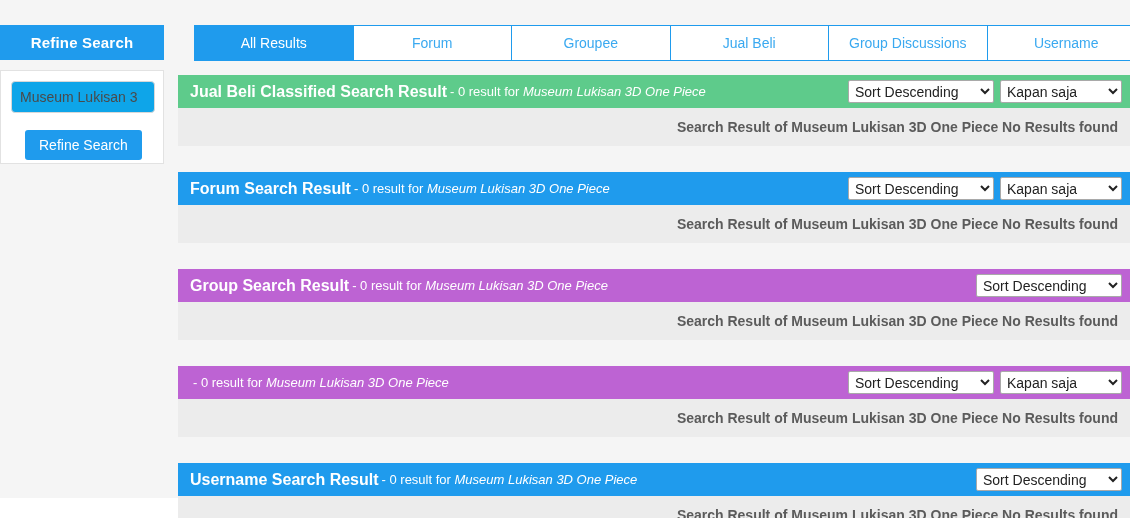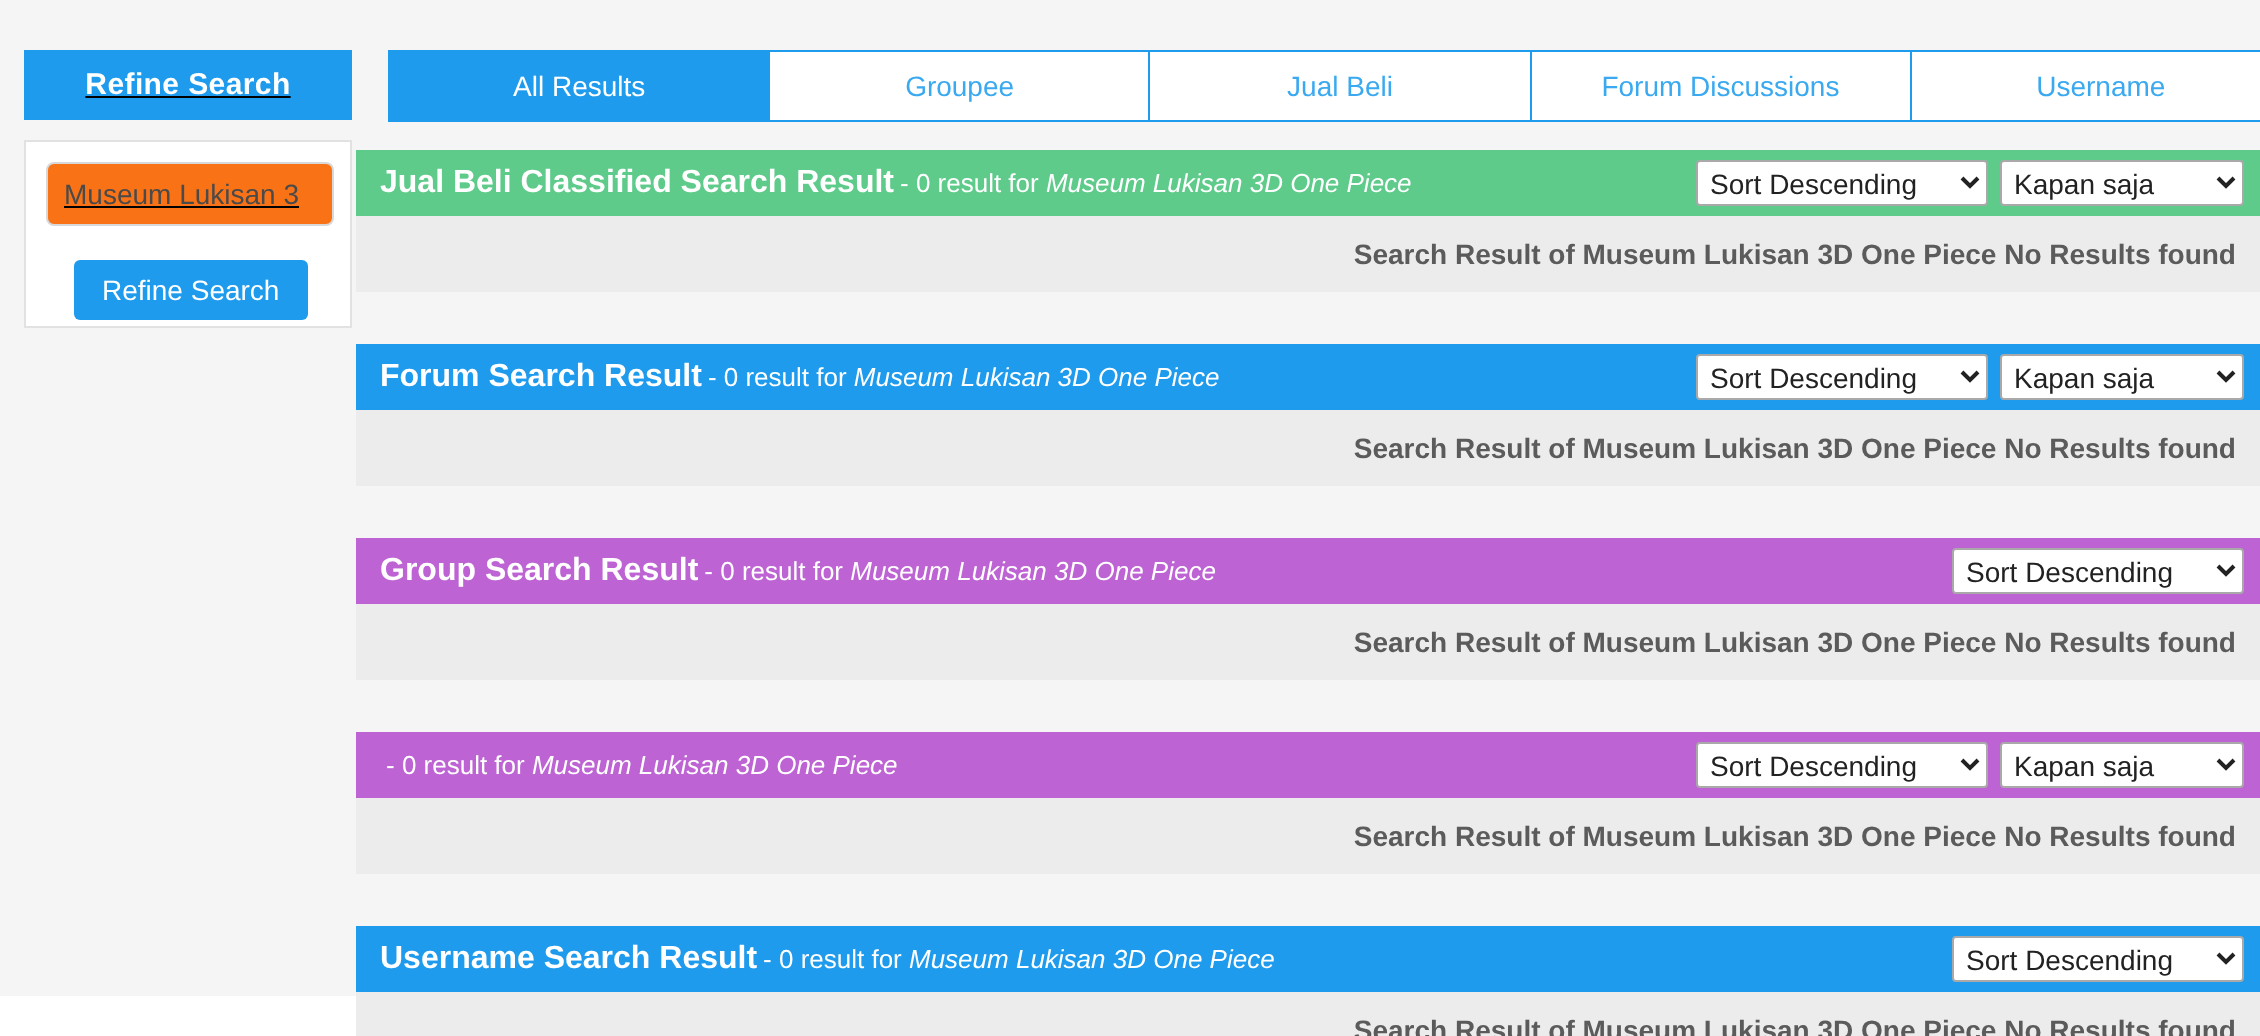--- a/index.html
+++ b/index.html
@@ -19,23 +19,22 @@
     position: absolute;
     left: 0; top: 0;
     width: 1130px;
     height: 498px;
     background: #f5f5f5;
   }
 
   
   .sidebar {
     position: absolute;
-    left: 12px; top: 25px;
+    left: 0; top: 25px;
     width: 164px;
-    text-decoration: underline;
   }
   .sidebar-header {
     height: 35px;
     background: #1f9bed;
     color: #ffffff;
     font-size: 15px;
     font-weight: bold;
     display: flex;
     align-items: center;
     justify-content: center;
@@ -53,21 +52,21 @@
     display: block;
     width: 144px;
     height: 32px;
     box-sizing: border-box;
     border: 1px solid #d8d8d8;
     border-radius: 4px;
     padding: 4px 8px;
     font-family: "Liberation Sans", sans-serif;
     font-size: 14px;
     color: #4a4a4a;
-    background: #f97316;
+    background: #0ea5e9;
     outline: none;
   }
   .refine-button {
     margin-top: 17px;
     margin-left: 14px;
     display: inline-block;
     background: #1f9bed;
     color: #ffffff;
     border: none;
     border-radius: 3px;
@@ -180,27 +179,30 @@
       <input class="refine-input" type="text" value="Museum Lukisan 3" style="">
       <button class="refine-button">Refine Search</button>
     </div>
   </div>
 
   <div class="tabs" id="tabbar">
       <div class="tab active">
         <span>All Results</span>
       </div>
       <div class="tab">
+        <span>Forum</span>
+      </div>
+      <div class="tab">
         <span>Groupee</span>
       </div>
       <div class="tab">
         <span>Jual Beli</span>
       </div>
       <div class="tab">
-        <span>Forum Discussions</span>
+        <span>Group Discussions</span>
       </div>
       <div class="tab">
         <span>Username</span>
       </div>
     </div>
 
   <div class="results" id="resultslist">
       <div class="result-block">
         <div class="result-head green">
           <span class="head-title">Jual Beli Classified Search Result</span>

